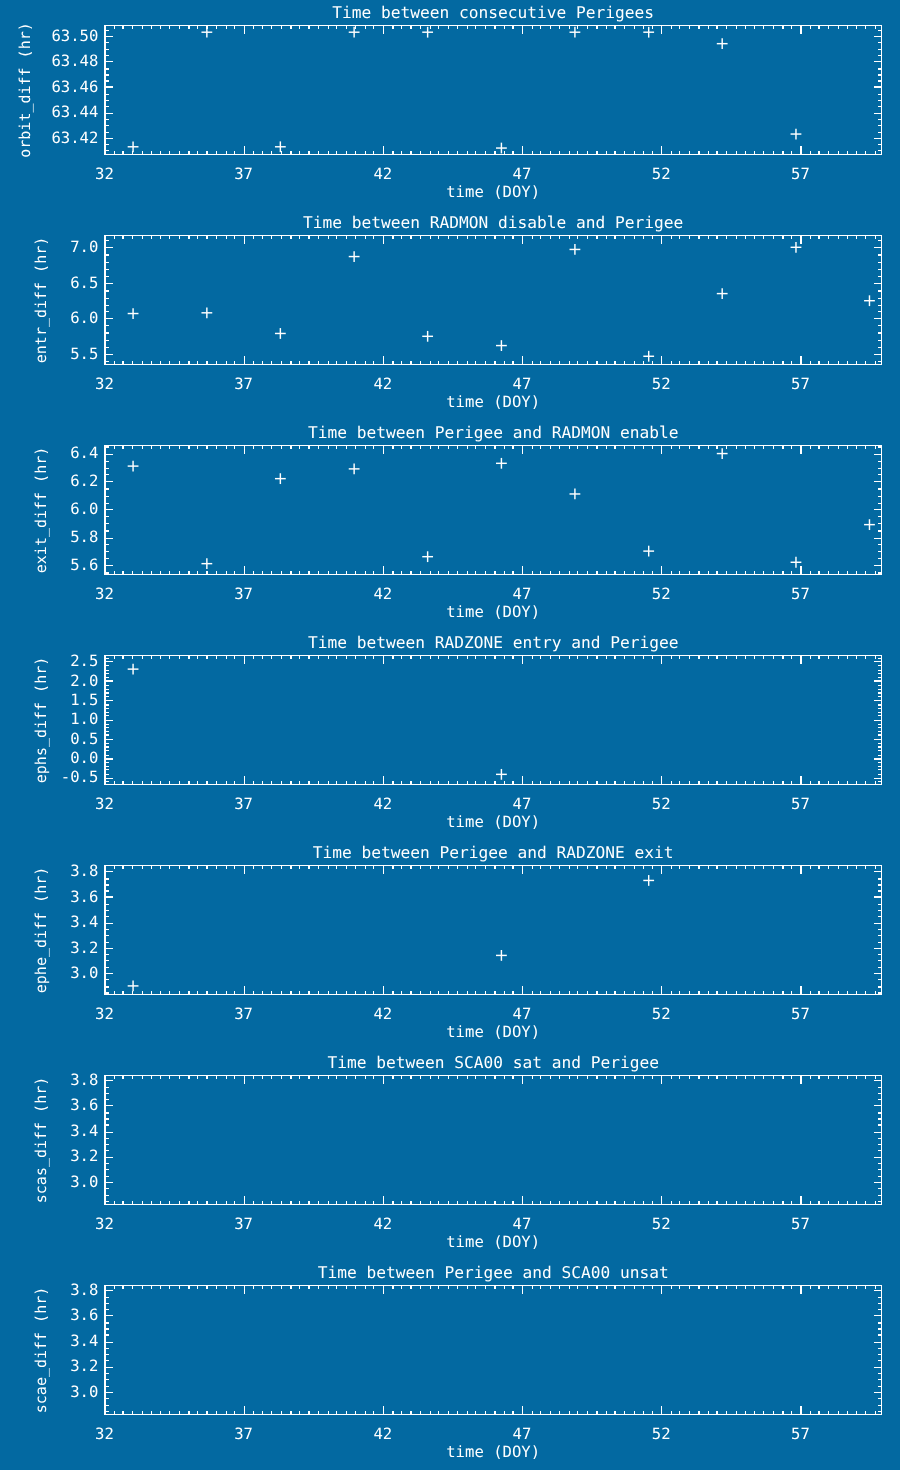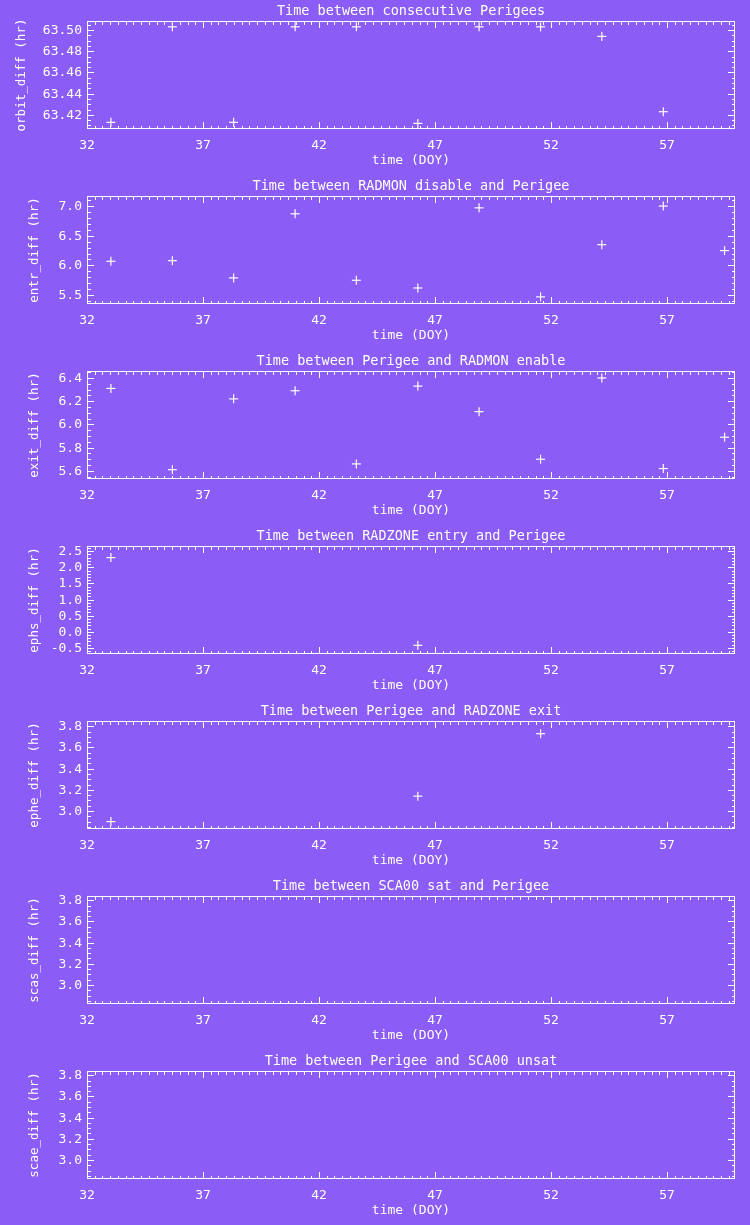--- a/index.html
+++ b/index.html
@@ -5,21 +5,21 @@
   html, body {
     margin: 0; padding: 0;
     background: #000000;
     width: 750px; height: 1225px;
     overflow: hidden;
     font-family: "DejaVu Sans Mono", monospace;
   }
   #canvas {
     position: relative;
     width: 750px; height: 1225px;
-    background: #8b5cf6;
+    background: #0369a1;
   }
   svg { display: block; position: absolute; left: 0; }
   svg text {
     fill: #ffffff;
     font-family: "DejaVu Sans Mono", monospace;
   }
   #year-label {
     position: absolute;
     left: 84px;
     top: 1207px;

